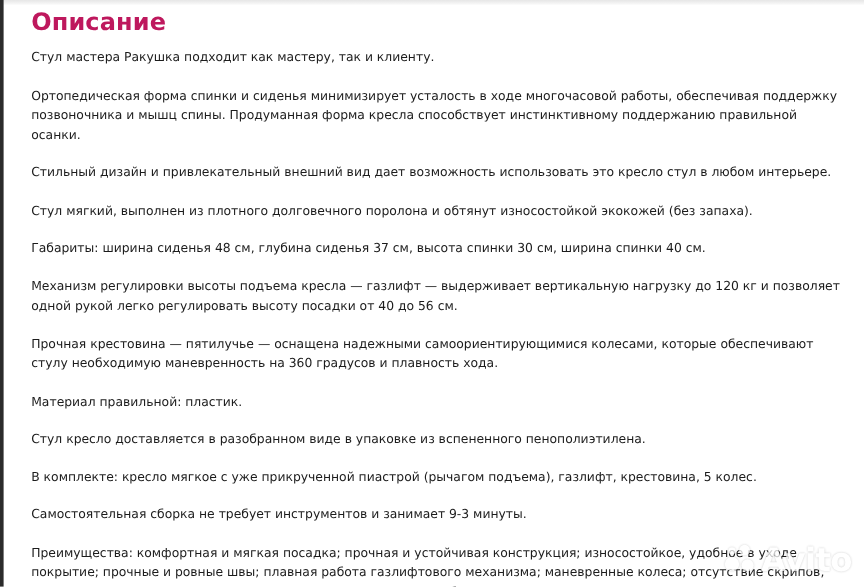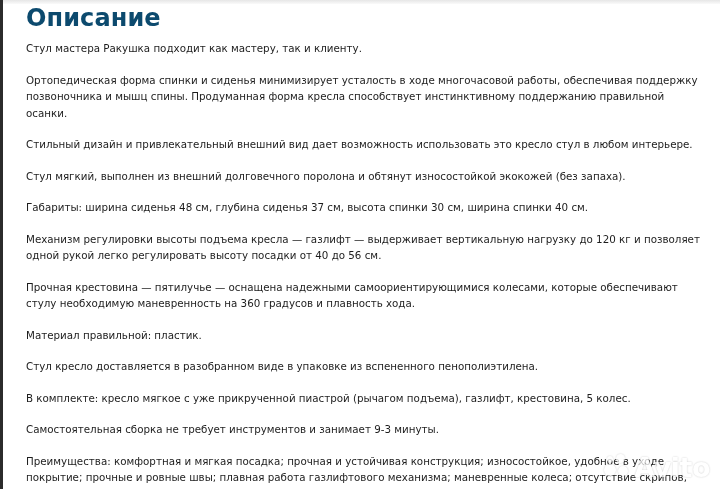--- a/index.html
+++ b/index.html
@@ -29,25 +29,25 @@
     }
     .content {
       position: absolute;
       left: 26px;
       top: 6px;
       width: 680px;
     }
     .title {
       font-family: "DejaVu Sans", "Liberation Sans", sans-serif;
       font-weight: bold;
-      font-size: 24px;
+      font-size: 20px;
       letter-spacing: 0.1px;
       margin: 0;
       line-height: 24px;
-      color: #0c4a6e;
+      color: #be185d;
     }
     .para {
       font-size: 10.3px;
       line-height: 16.5px;
       margin: 0;
       color: #1c1c1c;
       white-space: normal;
     }
     .para-gap { height: 15px; }
     .first-gap { height: 10px; }
@@ -84,21 +84,21 @@
 <div class="content">
   <h2 class="title">Описание</h2>
   <div class="first-gap"></div>
 
   <p class="para">Стул мастера Ракушка подходит как мастеру, так и клиенту.</p>
   <div class="para-gap"></div>
   <p class="para">Ортопедическая форма спинки и сиденья минимизирует усталость в ходе многочасовой работы, обеспечивая поддержку позвоночника и мышц спины. Продуманная форма кресла способствует инстинктивному поддержанию правильной осанки.</p>
   <div class="para-gap"></div>
   <p class="para">Стильный дизайн и привлекательный внешний вид дает возможность использовать это кресло стул в любом интерьере.</p>
   <div class="para-gap"></div>
-  <p class="para">Стул мягкий, выполнен из внешний долговечного поролона и обтянут износостойкой экокожей (без запаха).</p>
+  <p class="para">Стул мягкий, выполнен из плотного долговечного поролона и обтянут износостойкой экокожей (без запаха).</p>
   <div class="para-gap"></div>
   <p class="para">Габариты:  ширина сиденья 48 см, глубина сиденья 37 см, высота спинки 30 см, ширина спинки 40 см.</p>
   <div class="para-gap"></div>
   <p class="para">Механизм регулировки высоты подъема кресла — газлифт — выдерживает вертикальную нагрузку до 120 кг и позволяет одной рукой легко регулировать высоту посадки от 40 до 56 см.</p>
   <div class="para-gap"></div>
   <p class="para">Прочная крестовина — пятилучье — оснащена надежными самоориентирующимися колесами, которые обеспечивают стулу необходимую маневренность на 360 градусов и плавность хода.</p>
   <div class="para-gap"></div>
   <p class="para">Материал правильной: пластик.</p>
   <div class="para-gap"></div>
   <p class="para">Стул кресло доставляется в разобранном виде в упаковке из вспененного пенополиэтилена.</p>

